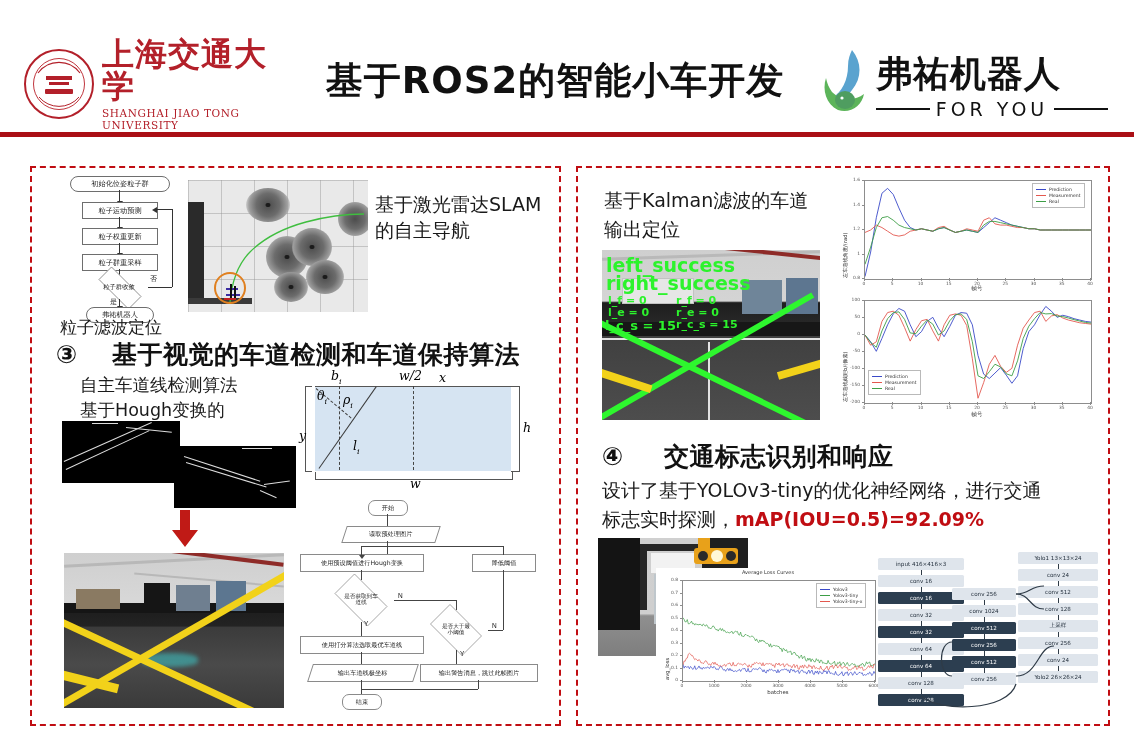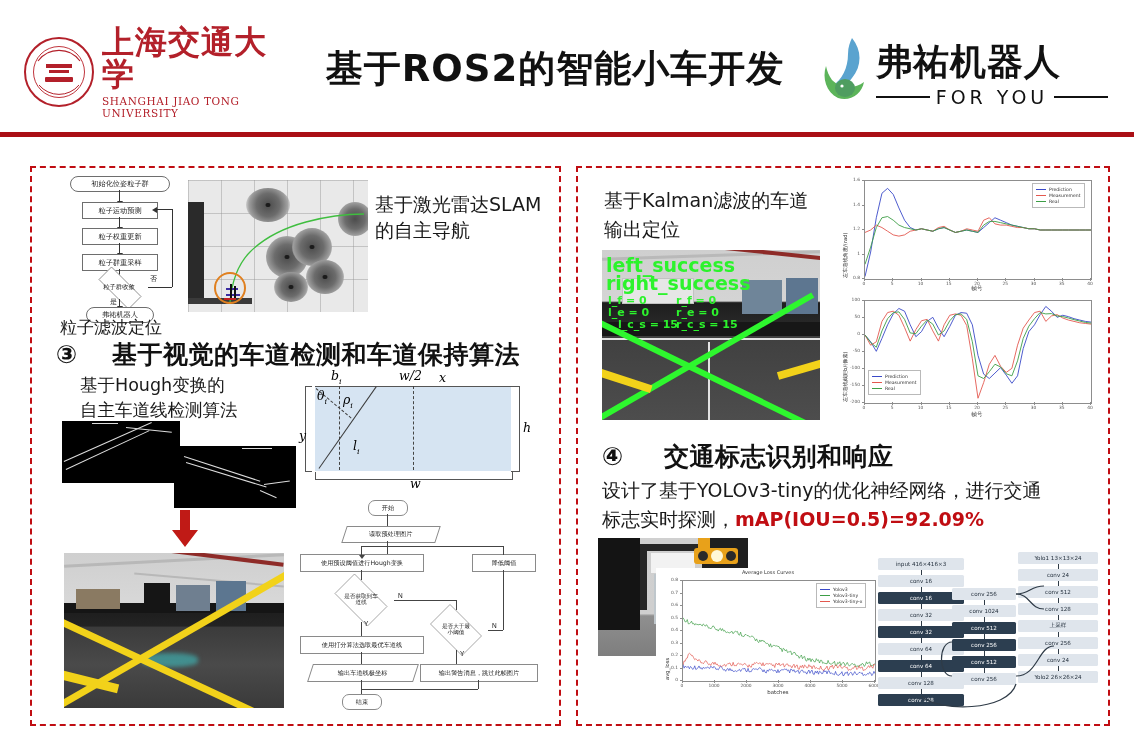--- a/index.html
+++ b/index.html
@@ -1,20 +1,20 @@
 <!DOCTYPE html>
 <html><head>
 <meta charset="utf-8">
 <style>
   html,body{margin:0;padding:0;background:#ffffff;}
   body{width:1134px;height:756px;overflow:hidden;font-family:"Liberation Sans","DejaVu Sans",sans-serif;color:#111;}
   .page{position:relative;width:1134px;height:756px;background:#fff;}
 
   
-  .header{position:absolute;left:0;top:0;width:912px;height:122px;display:flex;align-items:center;}
+  .header{position:absolute;left:0;top:12px;width:912px;height:122px;display:flex;align-items:center;}
   .logo-sjtu{position:absolute;left:24px;top:36px;width:270px;height:72px;display:flex;align-items:center;gap:8px;}
   .seal{width:66px;height:66px;border-radius:50%;border:2.5px solid #b3202a;position:relative;flex:none;background:#fff;}
   .seal:before{content:"";position:absolute;left:7px;top:7px;right:7px;bottom:7px;border-radius:50%;border:1px solid #c0353d;}
   .seal .anvil{position:absolute;left:50%;top:52%;transform:translate(-50%,-50%);width:30px;height:22px;}
   .seal .anvil i{position:absolute;background:#b3202a;display:block;}
   .seal .anvil i.t{left:2px;top:2px;width:26px;height:4px;}
   .seal .anvil i.m{left:5px;top:8px;width:20px;height:3px;}
   .seal .anvil i.b{left:1px;top:15px;width:28px;height:5px;border-radius:1px;}
   .seal .arc{position:absolute;left:0;top:0;width:100%;height:100%;}
   .sjtu-cn{font-family:"DejaVu Serif","Liberation Serif",serif;font-weight:bold;font-size:32px;color:#b3202a;letter-spacing:1px;line-height:1;}
@@ -245,22 +245,22 @@
       <div>的自主导航</div>
     </div>
 
     <div class="txt cn heading" style="left:24px;top:170px;white-space:nowrap;">
       <span>③</span>
       <span style="display:inline-block;width:16px;"></span>
       <span>基于视觉的车道检测和车道保持算法</span>
     </div>
 
     <div class="txt cn" style="left:48px;top:205px;font-size:17.5px;line-height:1.45;">
+      <div>自主车道线检测算法</div>
       <div>基于Hough变换的</div>
-      <div>自主车道线检测算法</div>
     </div>
 
     <div class="edgeimg" style="left:30px;top:253px;width:118px;height:62px;">
       <div class="ln" style="left:2px;top:40px;width:96px;height:1.4px;transform:rotate(-24deg);"></div>
       <div class="ln" style="left:4px;top:48px;width:92px;height:1.4px;transform:rotate(-25deg);"></div>
       <div class="ln" style="left:64px;top:6px;width:46px;height:1.4px;transform:rotate(6deg);"></div>
       <div class="ln" style="left:30px;top:2px;width:26px;height:1.2px;"></div>
     </div>
     <div class="edgeimg" style="left:142px;top:278px;width:122px;height:62px;">
       <div class="ln" style="left:10px;top:10px;width:80px;height:1.4px;transform:rotate(18deg);"></div>
@@ -372,21 +372,21 @@
       <div class="glane" style="left:-6px;top:68px;width:250px;height:6px;transform:rotate(26deg);"></div>
       <div class="glane" style="left:-4px;top:166px;width:248px;height:6px;transform:rotate(-30deg);"></div>
       <div class="ylane" style="left:-4px;top:118px;width:56px;height:8px;transform:rotate(18deg);"></div>
       <div class="ylane" style="left:176px;top:122px;width:52px;height:8px;transform:rotate(-16deg);"></div>
       <div class="ovl-text" style="left:4px;top:4px;font-size:19px;">left_success</div>
       <div class="ovl-text" style="left:4px;top:22px;font-size:19px;">right_success</div>
       <div class="ovl-text" style="left:6px;top:44px;font-size:11px;">l_f = 0</div>
       <div class="ovl-text" style="left:74px;top:44px;font-size:11px;">r_f = 0</div>
       <div class="ovl-text" style="left:6px;top:56px;font-size:11px;">l_e = 0</div>
       <div class="ovl-text" style="left:74px;top:56px;font-size:11px;">r_e = 0</div>
-      <div class="ovl-text" style="left:16px;top:68px;font-size:11px;">l_c_s = 15</div>
+      <div class="ovl-text" style="left:3px;top:68px;font-size:13px;">l_c_s = 15</div>
       <div class="ovl-text" style="left:74px;top:68px;font-size:11px;">r_c_s = 15</div>
     </div>
 
     <div class="mplot" id="chart-kalman-angle" style="left:256px;top:6px;width:262px;height:120px;">
         <div class="axes" style="left: 30px; top: 6px; width: 226px; height: 98px;">
           <svg width="226" height="98" style="position: absolute; left: 0px; top: 0px;">
             <path d="M0.00,95.55 L5.65,71.05 L11.30,36.75 L16.95,12.25 L22.60,7.35 L28.25,13.48 L33.90,26.95 L39.55,39.20 L45.20,46.55 L50.85,49.00 L56.50,47.78 L62.15,49.00 L67.80,50.23 L73.45,47.78 L79.10,46.55 L84.75,49.00 L90.40,51.45 L96.05,50.23 L101.70,49.00 L107.35,50.23 L113.00,51.45 L118.65,46.55 L124.30,41.65 L129.95,36.75 L135.60,39.20 L141.25,41.65 L146.90,44.10 L152.55,45.33 L158.20,46.55 L163.85,47.78 L169.50,47.78 L175.15,49.00 L180.80,49.00 L186.45,49.00 L192.10,49.00 L197.75,49.00 L203.40,49.00 L209.05,49.00 L214.70,49.00 L220.35,49.00 L226.00,49.00 " fill="none" stroke="#3a49c8" stroke-width="0.9"></path>
             <path d="M0.00,51.45 L5.65,49.00 L11.30,44.10 L16.95,46.55 L22.60,50.23 L28.25,53.90 L33.90,55.13 L39.55,53.90 L45.20,50.23 L50.85,49.00 L56.50,47.78 L62.15,49.00 L67.80,50.23 L73.45,46.55 L79.10,45.33 L84.75,49.00 L90.40,51.45 L96.05,50.23 L101.70,47.78 L107.35,49.00 L113.00,50.23 L118.65,39.20 L124.30,36.75 L129.95,42.88 L135.60,44.10 L141.25,44.10 L146.90,45.33 L152.55,46.55 L158.20,46.55 L163.85,47.78 L169.50,47.78 L175.15,49.00 L180.80,49.00 L186.45,49.00 L192.10,49.00 L197.75,49.00 L203.40,49.00 L209.05,49.00 L214.70,49.00 L220.35,49.00 L226.00,49.00 " fill="none" stroke="#e3584f" stroke-width="0.9"></path>
             <path d="M0.00,83.30 L5.65,66.15 L11.30,46.55 L16.95,36.75 L22.60,35.53 L28.25,39.20 L33.90,44.10 L39.55,46.55 L45.20,47.78 L50.85,49.00 L56.50,47.78 L62.15,49.00 L67.80,50.23 L73.45,47.78 L79.10,46.55 L84.75,49.00 L90.40,51.45 L96.05,50.23 L101.70,49.00 L107.35,50.23 L113.00,51.45 L118.65,44.10 L124.30,40.43 L129.95,40.43 L135.60,41.65 L141.25,42.88 L146.90,44.10 L152.55,45.33 L158.20,46.55 L163.85,47.78 L169.50,47.78 L175.15,49.00 L180.80,49.00 L186.45,49.00 L192.10,49.00 L197.75,49.00 L203.40,49.00 L209.05,49.00 L214.70,49.00 L220.35,49.00 L226.00,49.00 " fill="none" stroke="#3d9e46" stroke-width="0.9"></path>
           </svg>

